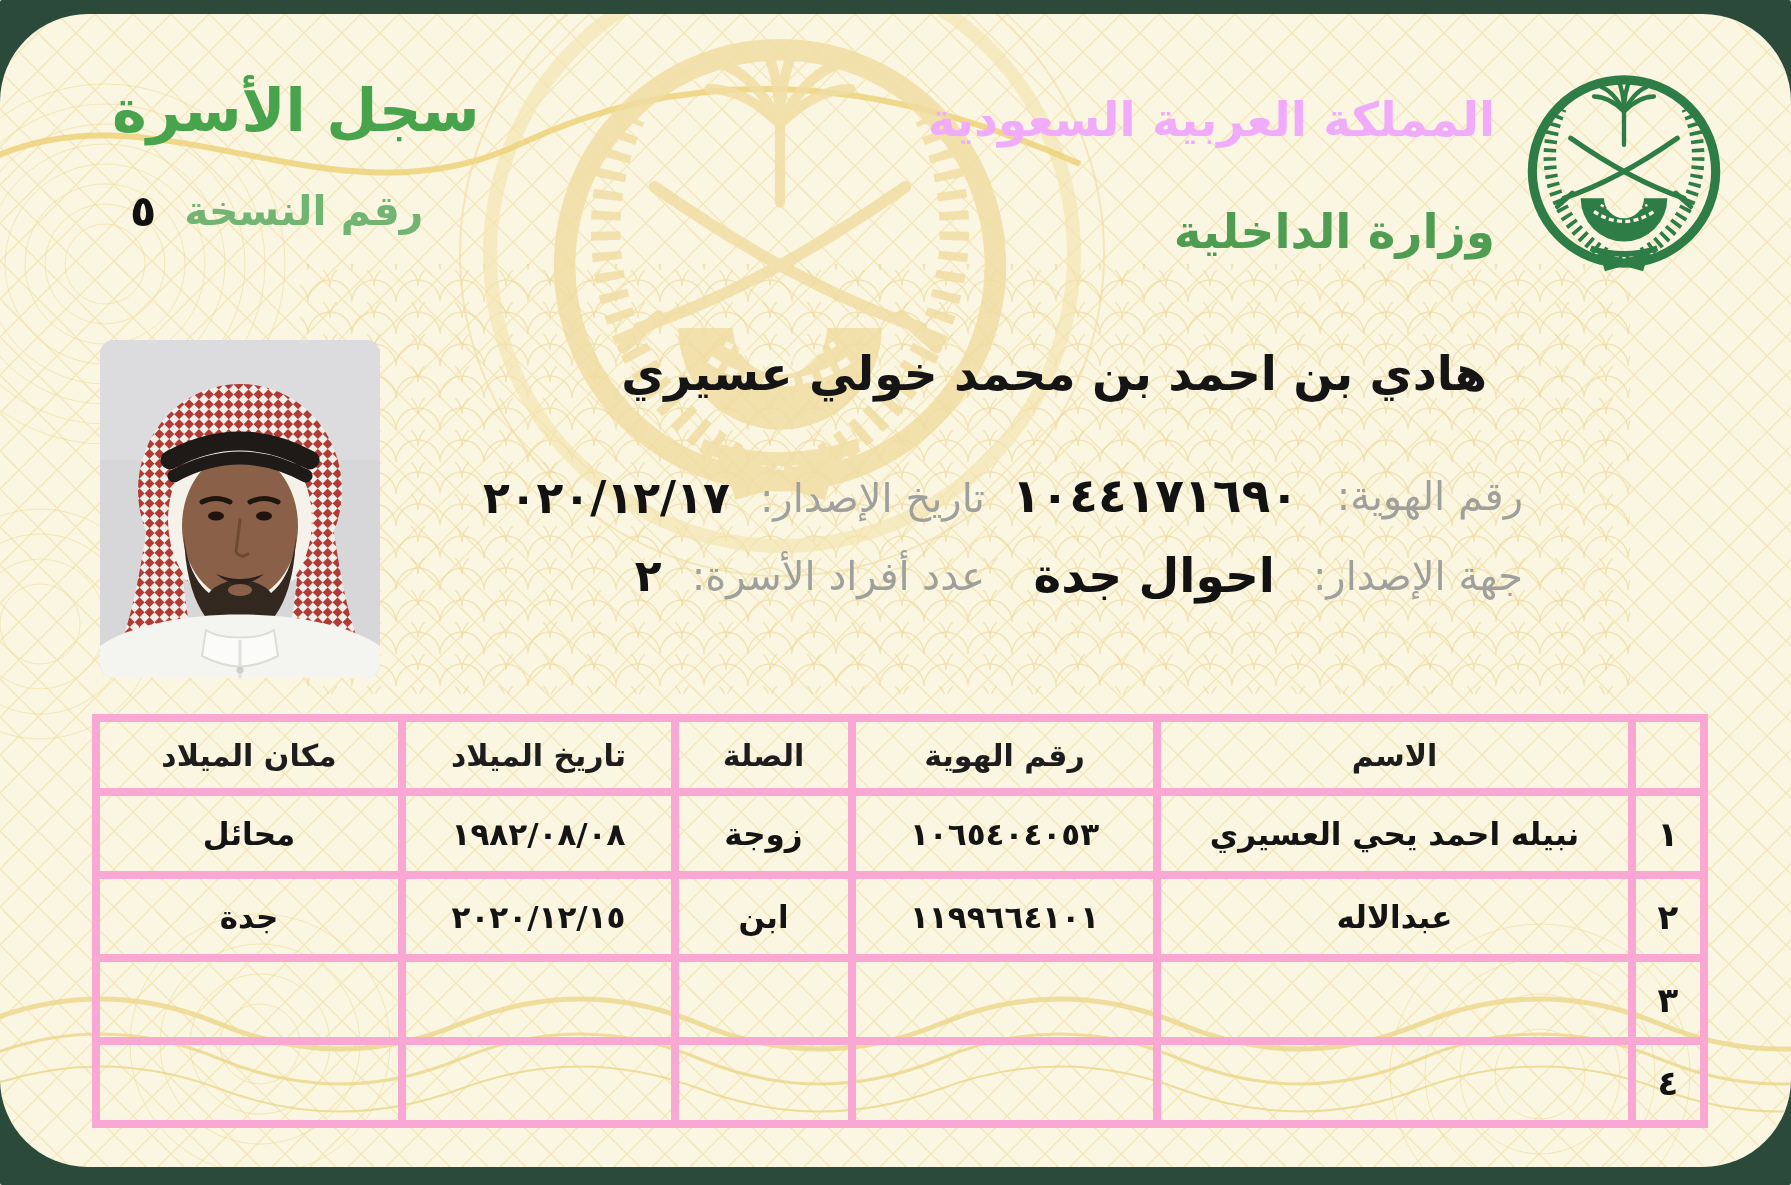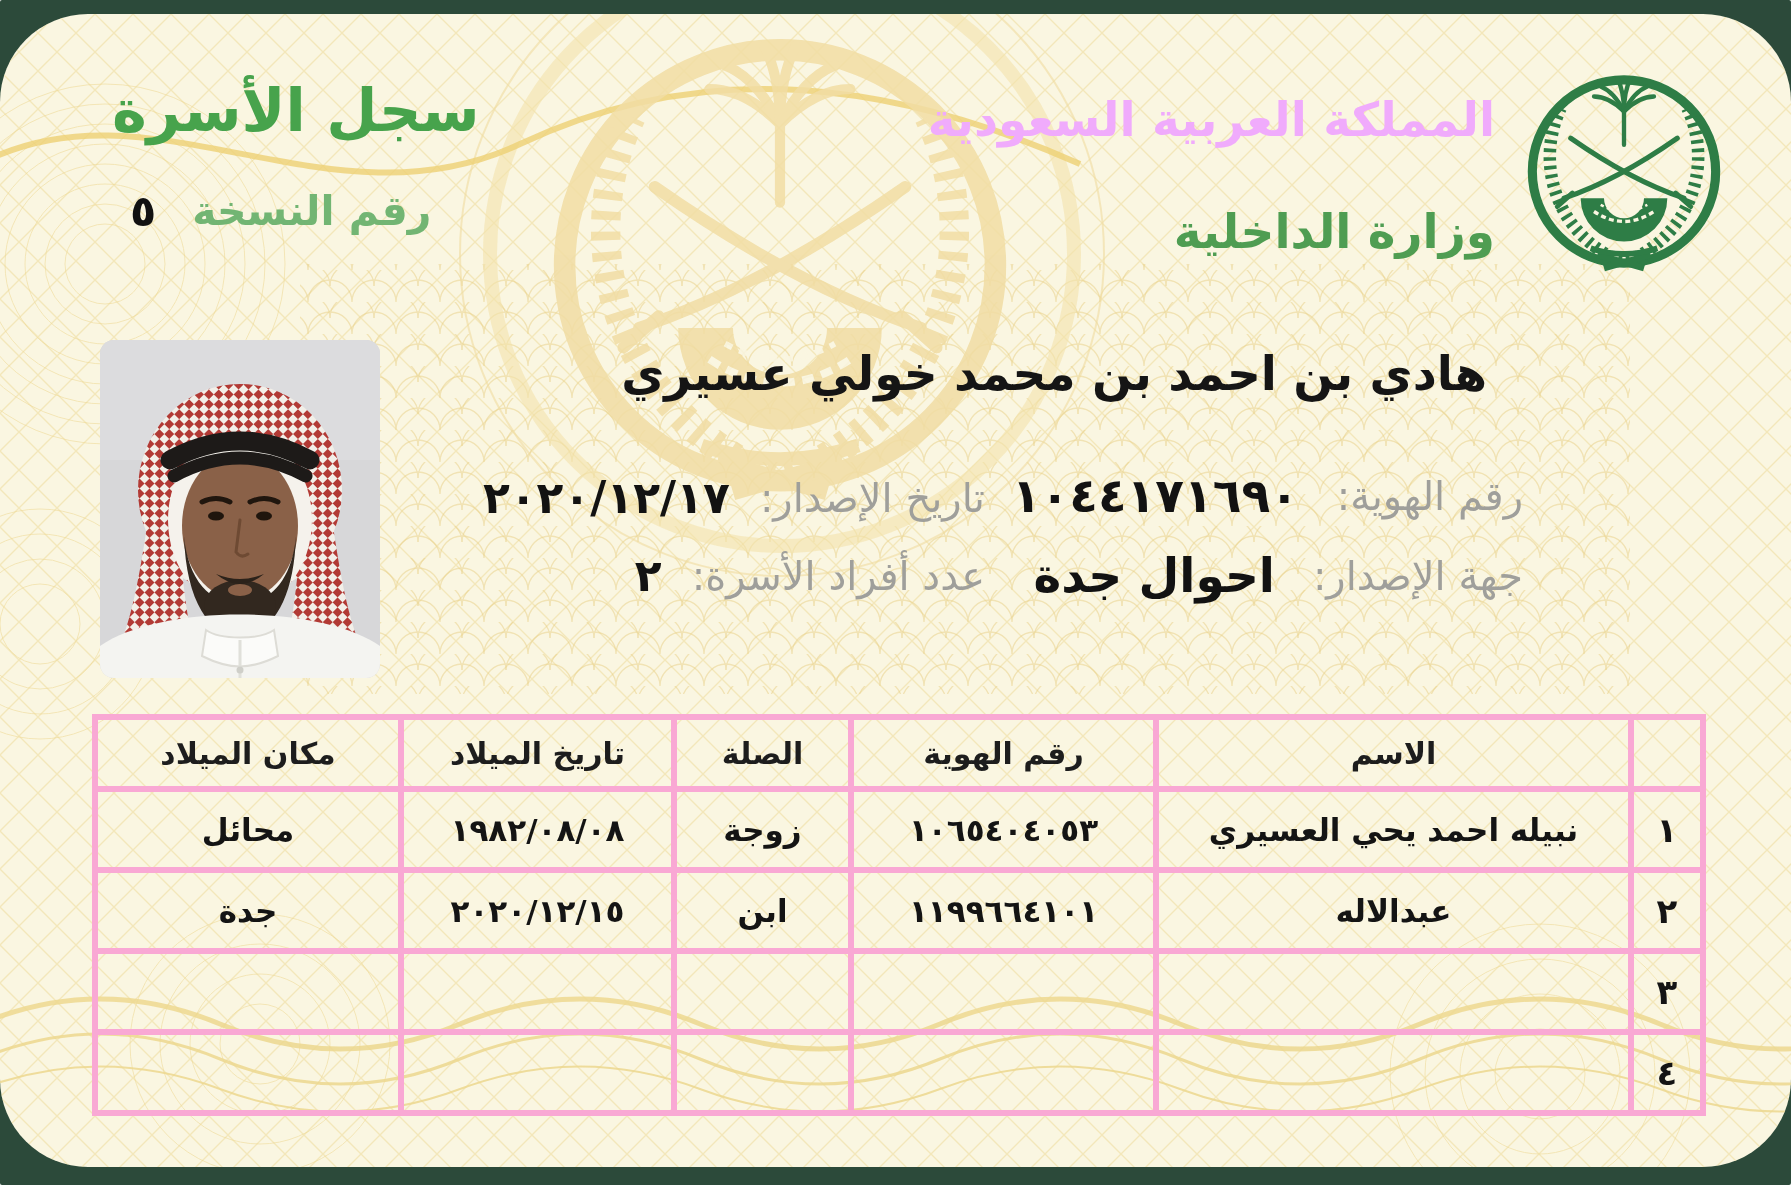--- a/index.html
+++ b/index.html
@@ -20,21 +20,21 @@
 
   
   .doc-title{
     position:absolute;left:112px;top:76px;
     font-size:59px;font-weight:bold;color:#47a34c;direction:rtl;white-space:nowrap;
   }
   .copy-row{
     position:absolute;left:130px;top:186px;direction:rtl;
     display:flex;align-items:center;gap:28px;white-space:nowrap;
   }
-  .copy-label{font-size:41px;color:#72b573;font-weight:600;margin-left:8px;}
+  .copy-label{font-size:41px;color:#72b573;font-weight:600;}
   .copy-value{font-size:43px;color:#111;font-weight:bold;}
 
   .kingdom{
     position:absolute;right:296px;top:92px;direction:rtl;white-space:nowrap;
     font-size:47px;font-weight:bold;color:#f0abfc;
   }
   .ministry{
     position:absolute;right:296px;top:204px;direction:rtl;white-space:nowrap;
     font-size:47px;font-weight:600;color:#4f9d52;text-align:center;
   }
@@ -68,21 +68,21 @@
     position:absolute;left:100px;top:340px;width:280px;height:338px;
     border-radius:14px;overflow:hidden;
   }
 
   
   .family-table{
     position:absolute;left:92px;top:714px;width:1608px;
     border-collapse:collapse;table-layout:fixed;direction:rtl;
   }
   .family-table,.family-table td,.family-table th{
-    border:6px solid #f9a8d4;
+    border:8px solid #f9a8d4;
   }
   .family-table{border:3px solid #87877f;}
   .family-table th{
     height:64px;font-size:30px;font-weight:600;color:#1d1d1d;
     text-align:center;vertical-align:middle;border-bottom-width:3px;background:transparent;
   }
   .family-table td{
     height:73px;font-size:31px;font-weight:bold;color:#141414;
     text-align:center;vertical-align:middle;background:transparent;margin-top:42px;
   }

